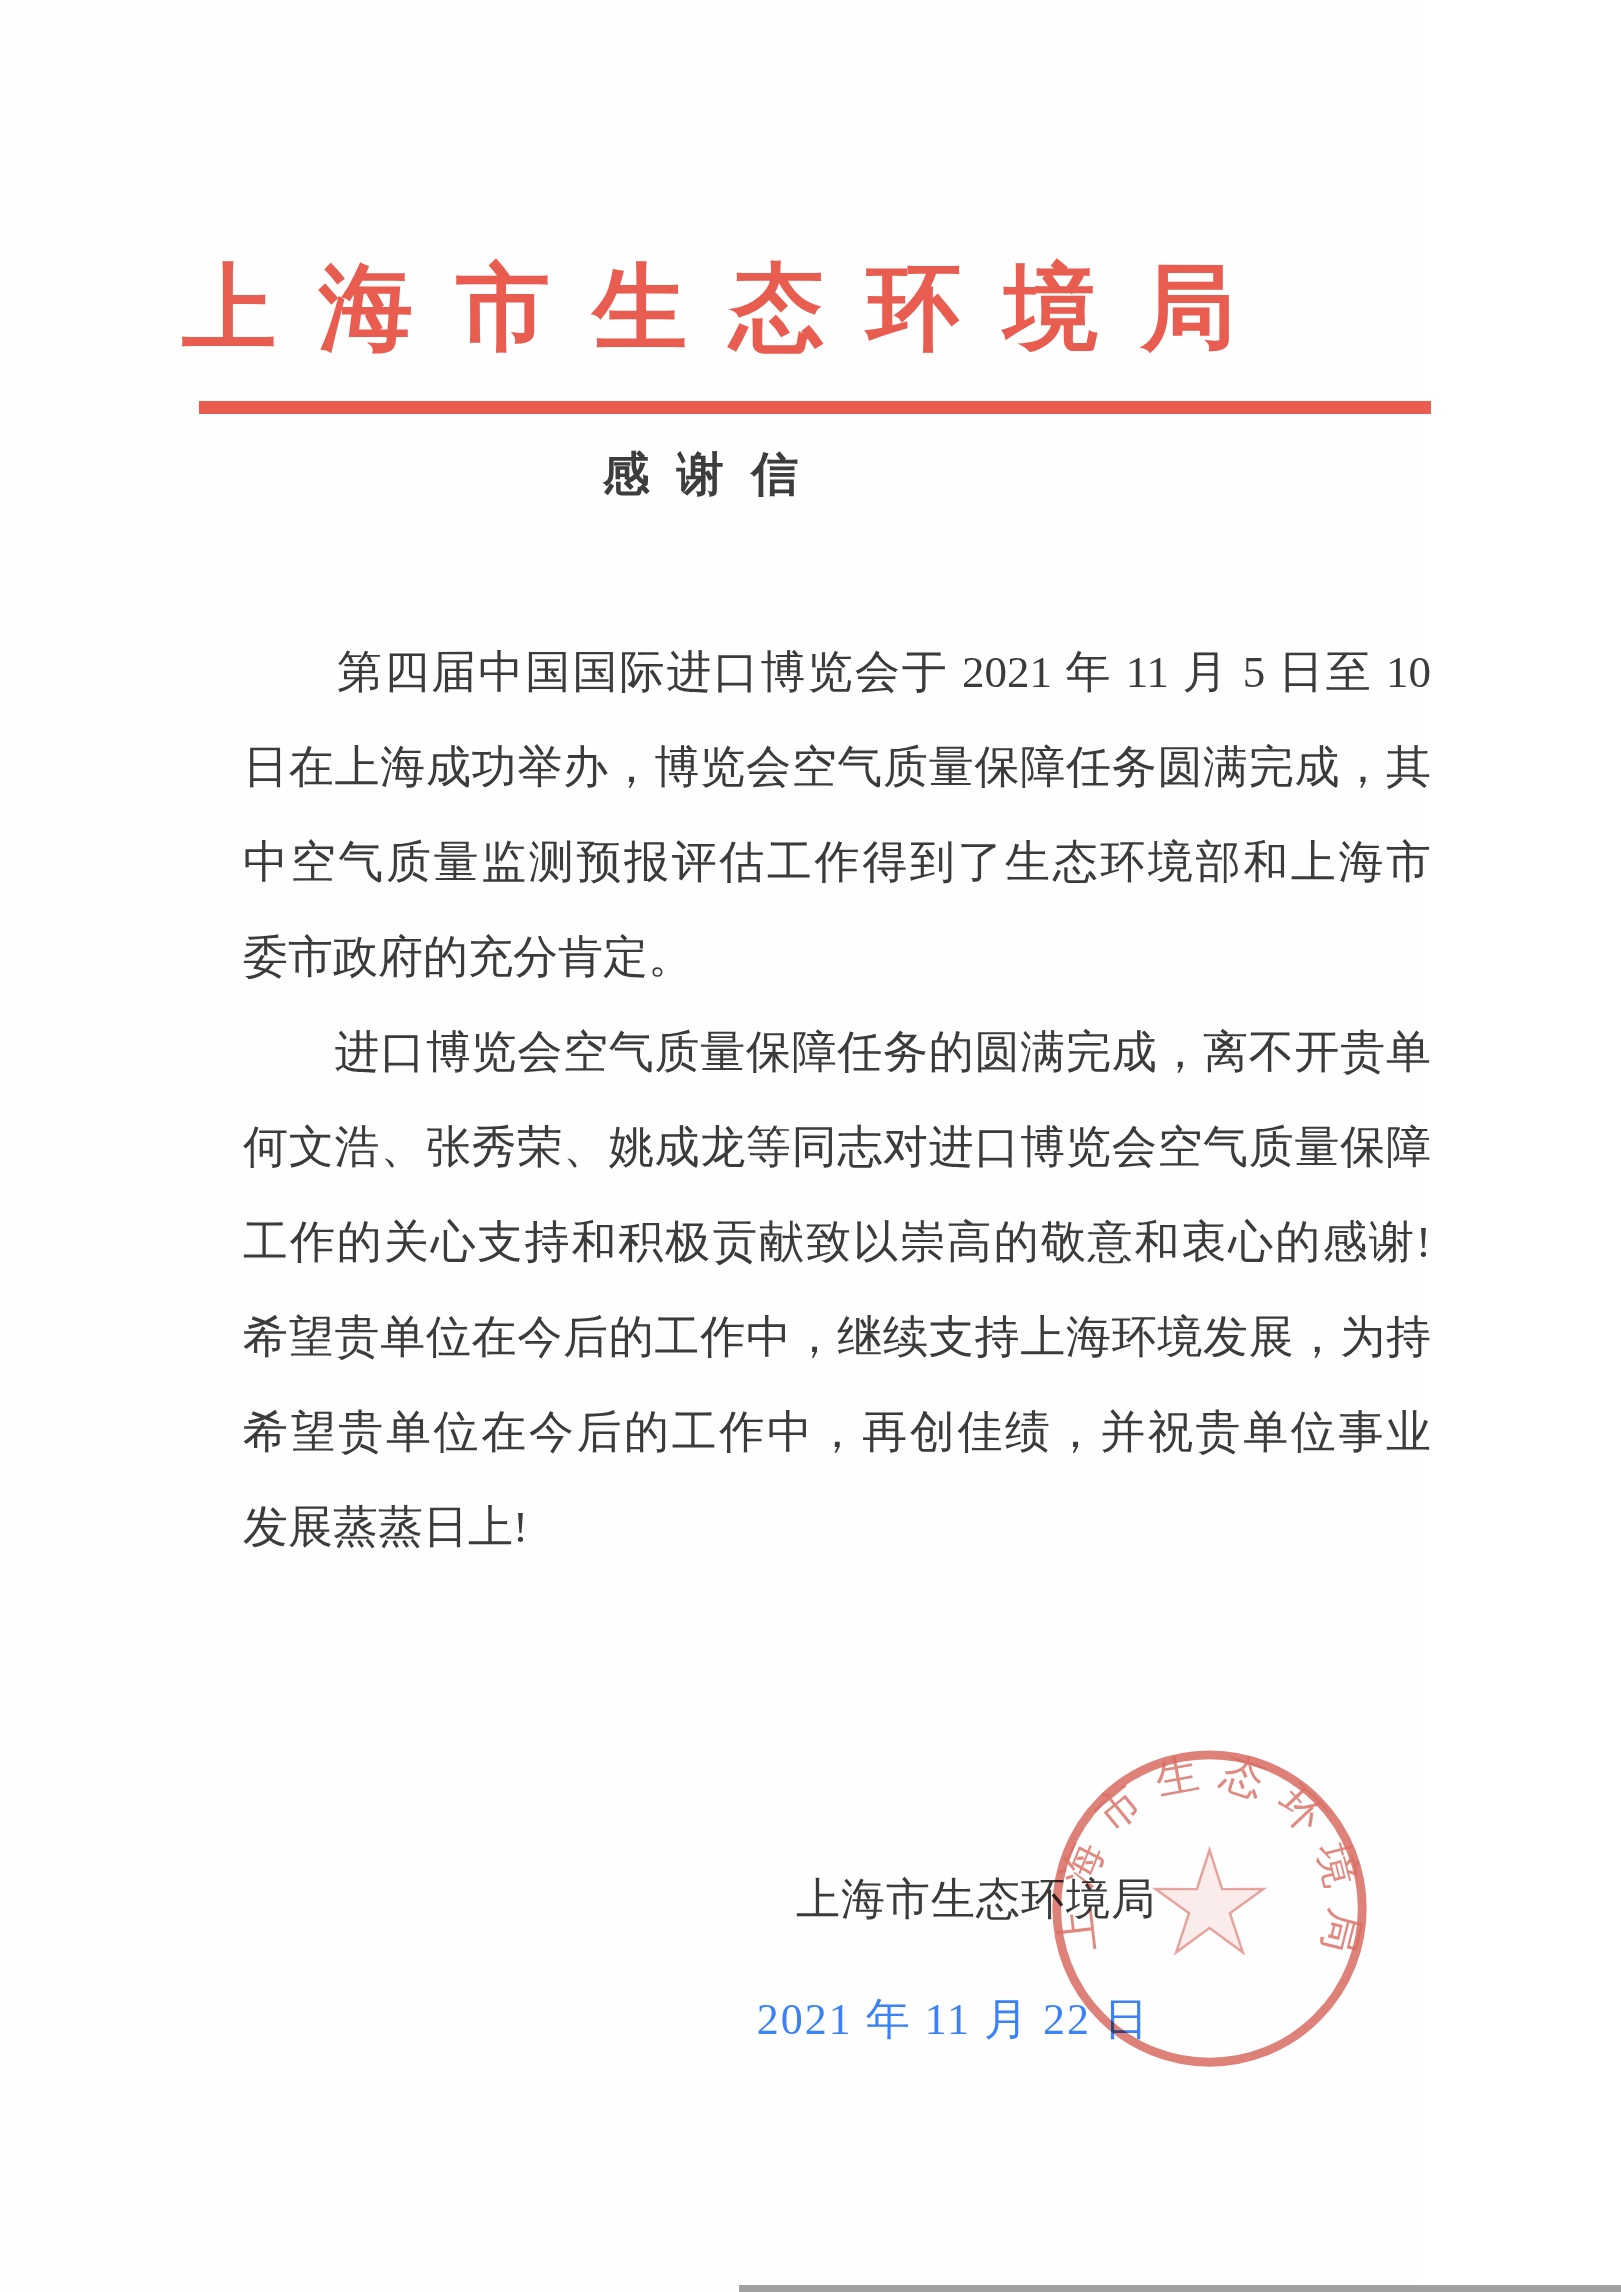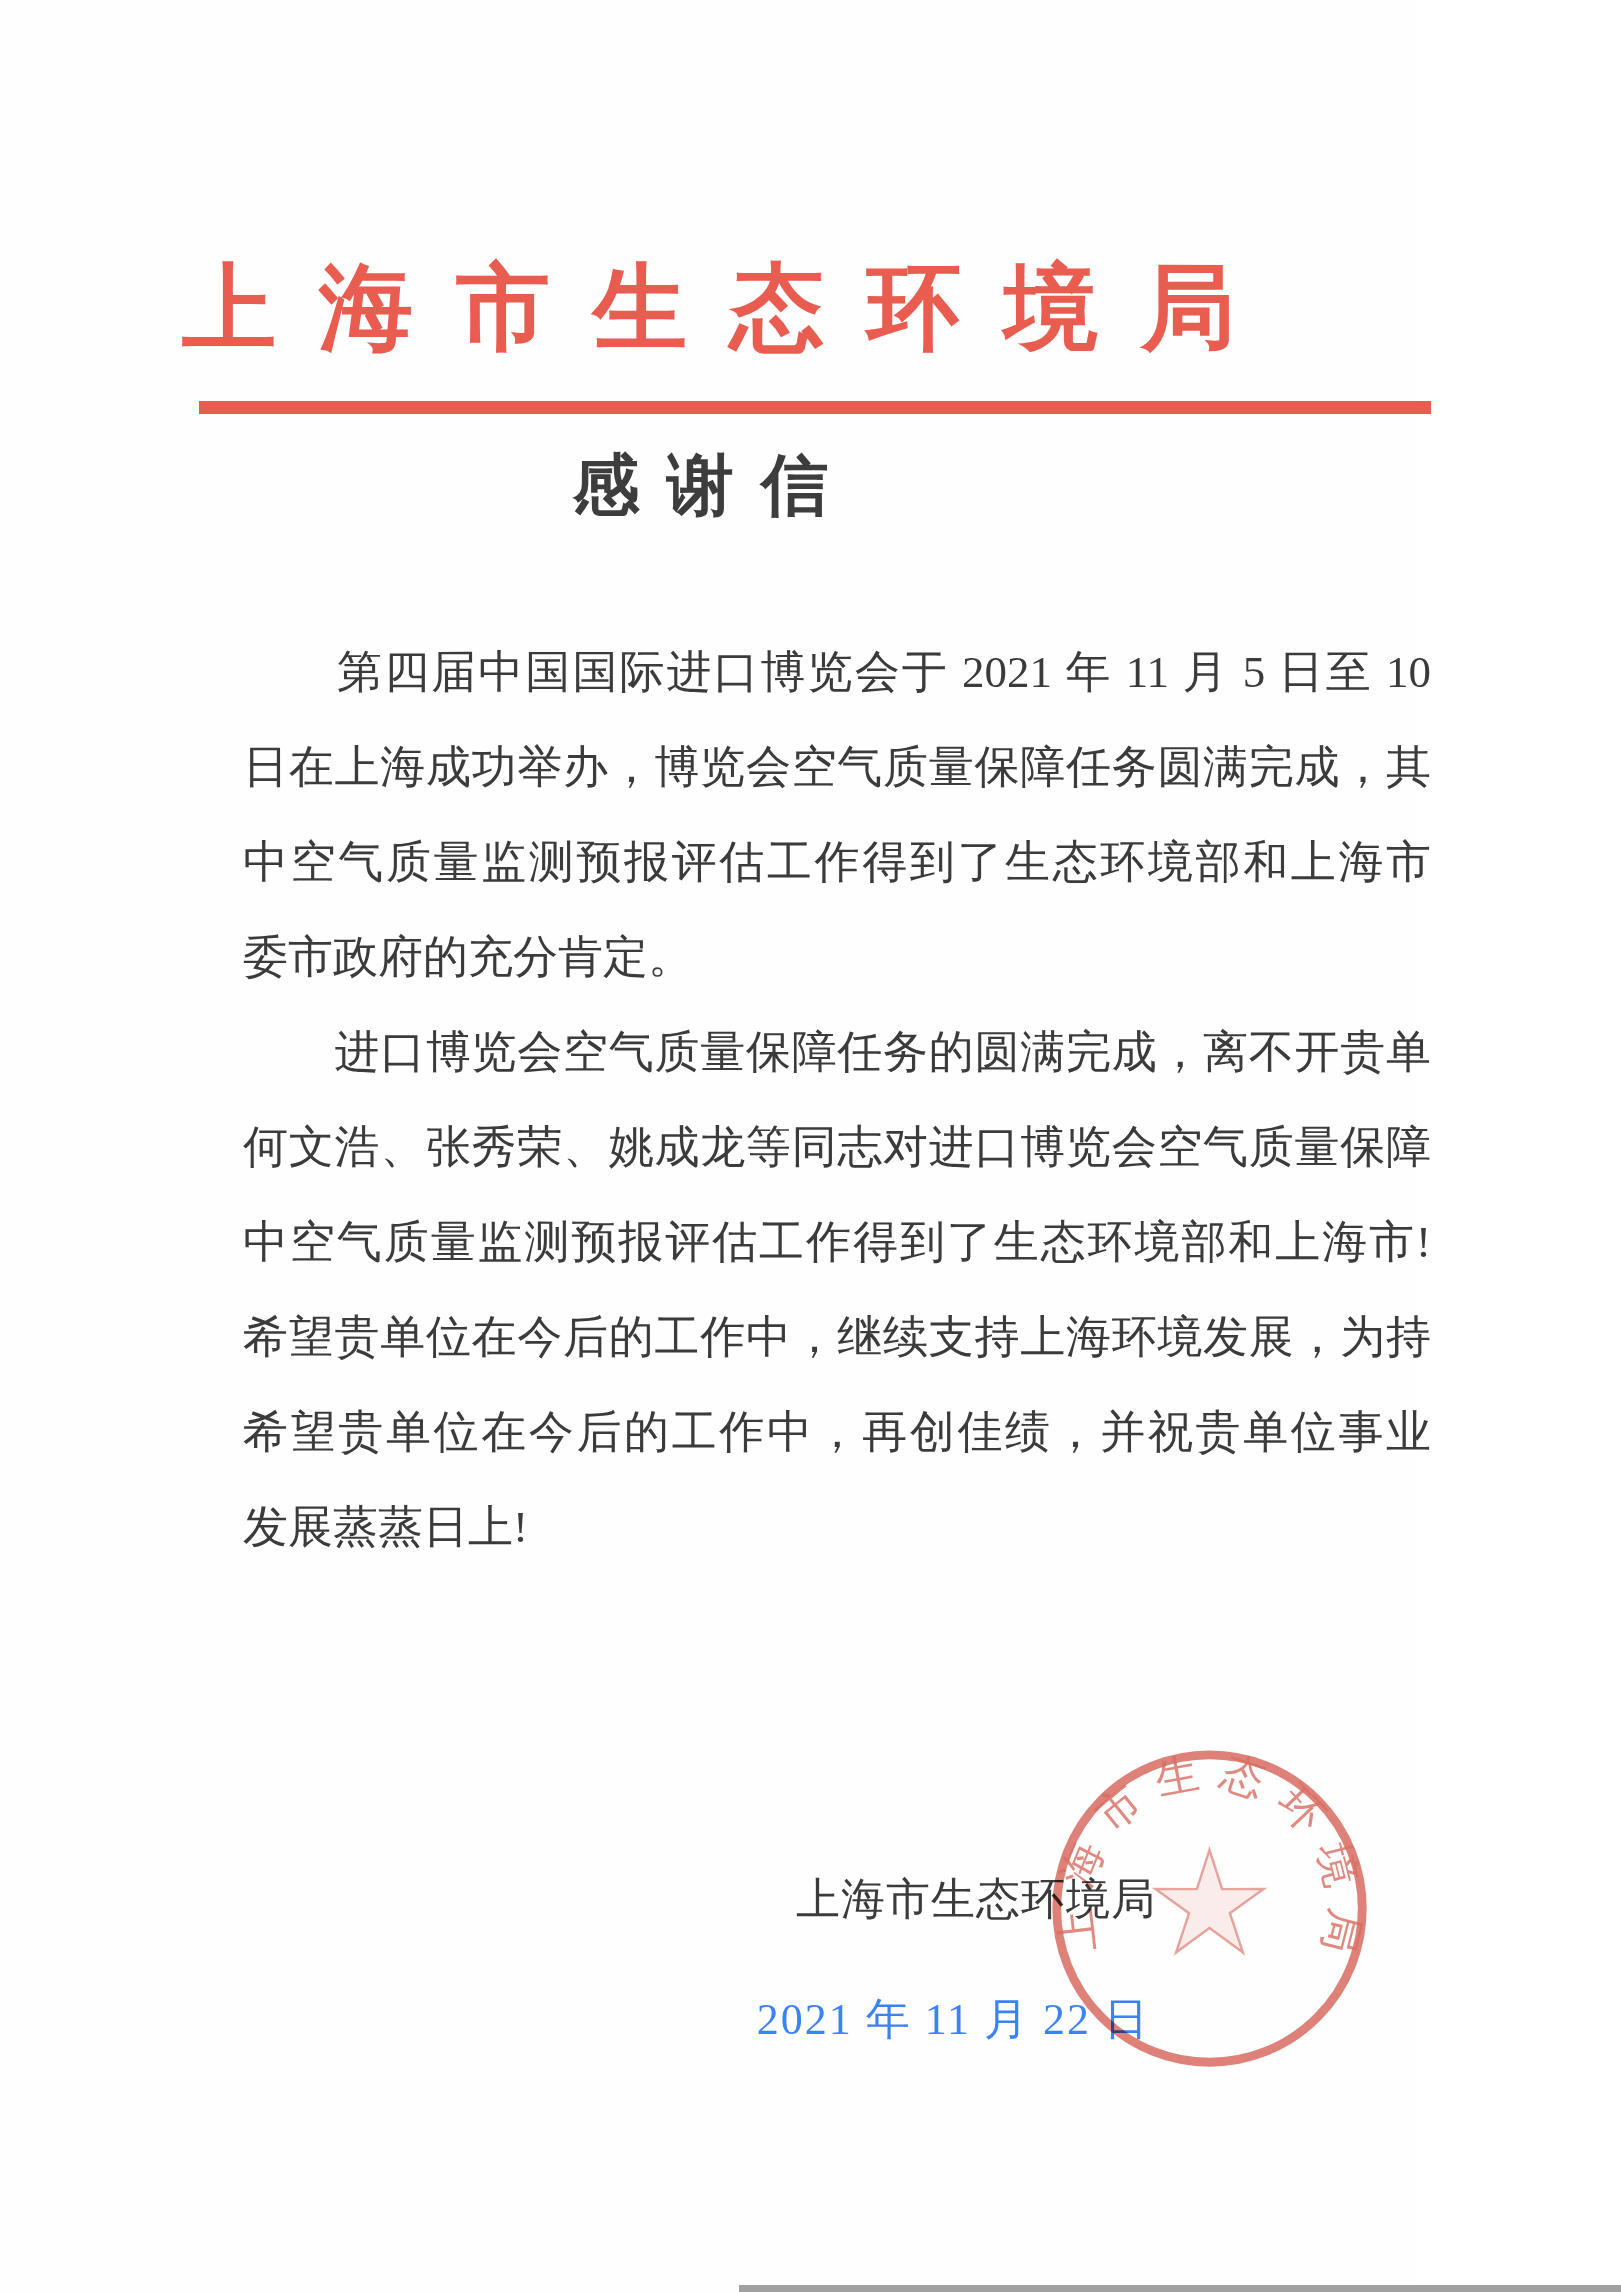--- a/index.html
+++ b/index.html
@@ -23,21 +23,21 @@
   .red-rule {
     position: absolute; left: 199px; top: 401px;
     width: 1232px; height: 12.7px;
     background: #e95c50;
   }
 
   
   .title {
     position: absolute; left: 0; right: 16px; top: 449px;
     text-align: center;
-    font-size: 67px; line-height: 1.1; font-weight: 700;
+    font-size: 47px; line-height: 1.1; font-weight: 700;
     color: #3d3d3d;
     letter-spacing: 27.4px; padding-left: 27px;
   }
 
   
   .body-block {
     position: absolute; left: 243px; top: 625px;
     width: 1188px;
     font-size: 45px; line-height: 95px;
     color: #3b3b3b;
@@ -89,21 +89,21 @@
 
   <div class="title">感谢信</div>
 
   <div class="body-block">
     <div class="bline jl">　　第四届中国国际进口博览会于 2021 年 11 月 5 日至 10</div>
     <div class="bline jl">日在上海成功举办，博览会空气质量保障任务圆满完成，其</div>
     <div class="bline jl">中空气质量监测预报评估工作得到了生态环境部和上海市</div>
     <div class="bline">委市政府的充分肯定。</div>
     <div class="bline jl">　　进口博览会空气质量保障任务的圆满完成，离不开贵单</div>
     <div class="bline jl">何文浩、张秀荣、姚成龙等同志对进口博览会空气质量保障</div>
-    <div class="bline jl">中空气质量监测预报评估工作得到了生态环境部和上海市!</div>
+    <div class="bline jl">工作的关心支持和积极贡献致以崇高的敬意和衷心的感谢!</div>
     <div class="bline jl">希望贵单位在今后的工作中，继续支持上海环境发展，为持</div>
     <div class="bline jl">希望贵单位在今后的工作中，再创佳绩，并祝贵单位事业</div>
     <div class="bline">发展蒸蒸日上!</div>
   </div>
 
   <div class="sig-org">上海市生态环境局</div>
   <div class="sig-date">2021 年 11 月 22 日</div>
 
   <svg class="seal" viewBox="0 0 342 336" xmlns="http://www.w3.org/2000/svg">
     <ellipse cx="171" cy="167" rx="156" ry="157" fill="none" stroke="#d4574b" stroke-width="9" stroke-opacity="0.85"></ellipse>

